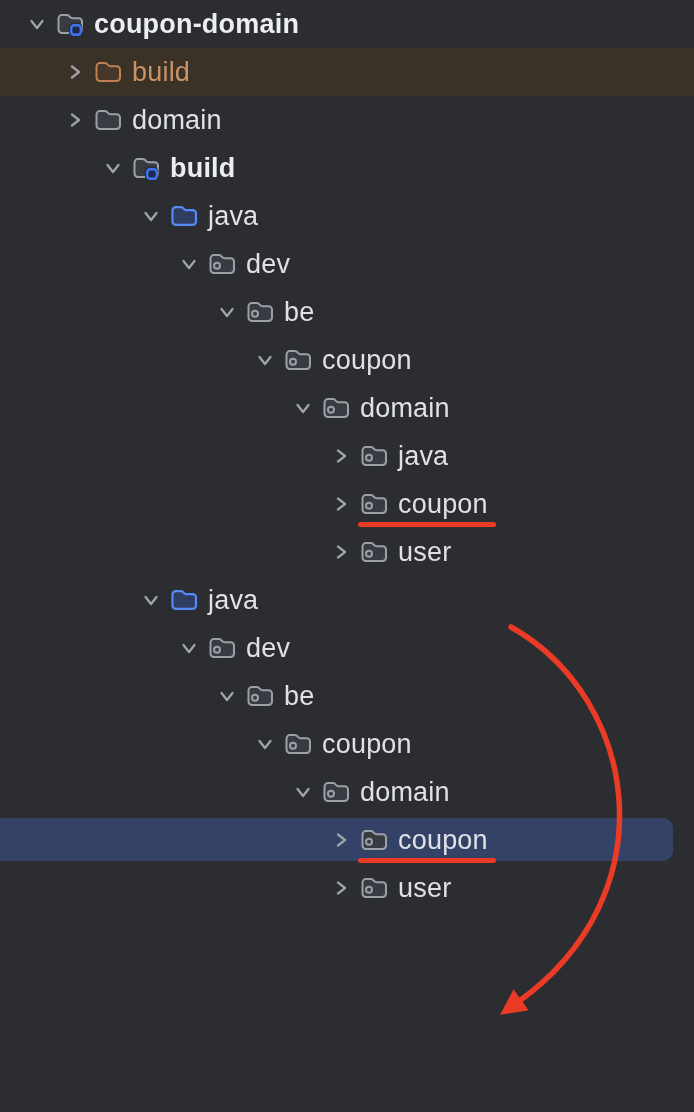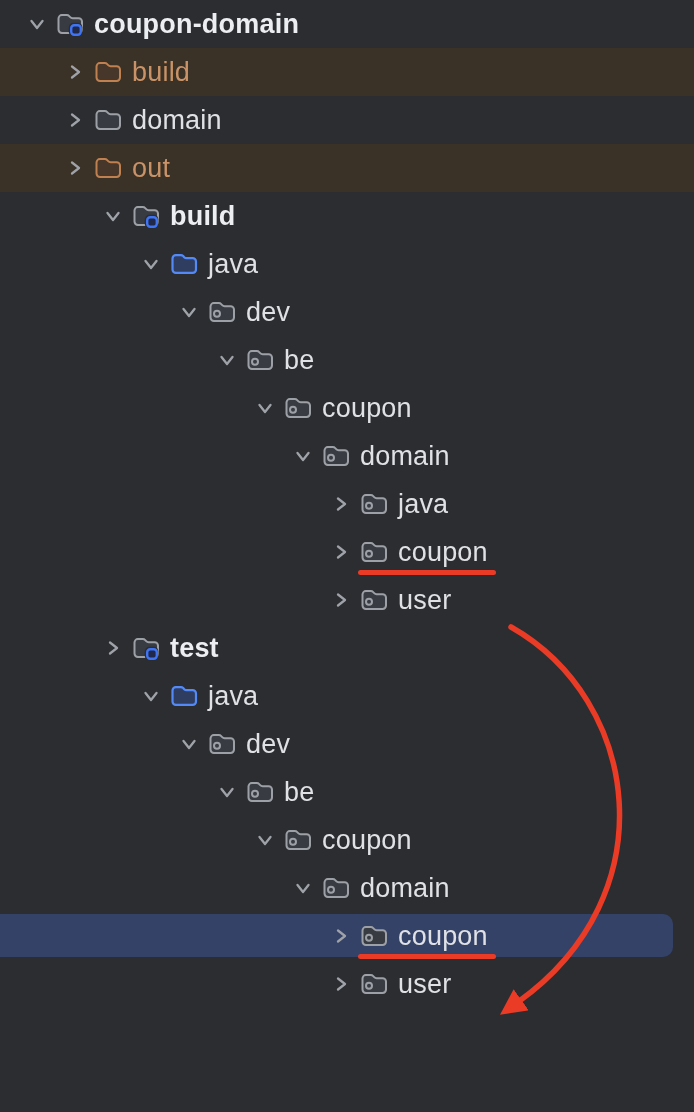--- a/index.html
+++ b/index.html
@@ -93,36 +93,20 @@
       </div>
       <div class="label-wrap">
         <span class="tree-icon">
           <svg width="28" height="28" viewBox="0 0 28 28">
             <path d="M2.5 8.5c0-1.9 1.5-3.4 3.4-3.4h4.9c0.9 0 1.8 0.36 2.4 1l1 1.04c0.64 0.64 1.5 1 2.4 1h6c1.9 0 3.4 1.5 3.4 3.4v8c0 1.9-1.5 3.4-3.4 3.4H5.9c-1.9 0-3.4-1.5-3.4-3.4z" fill="#383b41" stroke="#9da0a6" stroke-width="2"></path>
           </svg>
         </span>
         <span class="row-label">domain</span>
       </div>
     </div>
-    <div class="row excluded">
-      <div class="indent" style="width: 64px;"></div>
-      <div class="chevron">
-        <svg width="20" height="20" viewBox="0 0 20 20">
-          <polyline points="7,4.5 14,10 7,15.5" fill="none" stroke="#9fa2a8" stroke-width="2.3" stroke-linecap="round" stroke-linejoin="round"></polyline>
-        </svg>
-      </div>
-      <div class="label-wrap">
-        <span class="tree-icon">
-          <svg width="28" height="28" viewBox="0 0 28 28">
-            <path d="M2.5 8.5c0-1.9 1.5-3.4 3.4-3.4h4.9c0.9 0 1.8 0.36 2.4 1l1 1.04c0.64 0.64 1.5 1 2.4 1h6c1.9 0 3.4 1.5 3.4 3.4v8c0 1.9-1.5 3.4-3.4 3.4H5.9c-1.9 0-3.4-1.5-3.4-3.4z" fill="#46372a" stroke="#c0804f" stroke-width="2"></path>
-          </svg>
-        </span>
-        <span class="row-label">out</span>
-      </div>
-    </div>
     <div class="row bold">
       <div class="indent" style="width: 102px;"></div>
       <div class="chevron expanded">
         <svg width="20" height="20" viewBox="0 0 20 20">
           <polyline points="7,4.5 14,10 7,15.5" fill="none" stroke="#9fa2a8" stroke-width="2.3" stroke-linecap="round" stroke-linejoin="round"></polyline>
         </svg>
       </div>
       <div class="label-wrap">
         <span class="tree-icon">
           <svg width="28" height="28" viewBox="0 0 28 28">
@@ -261,38 +245,20 @@
         </svg>
       </div>
       <div class="label-wrap">
         <span class="tree-icon">
           <svg width="28" height="28" viewBox="0 0 28 28">
             <path d="M2.5 8.5c0-1.9 1.5-3.4 3.4-3.4h4.9c0.9 0 1.8 0.36 2.4 1l1 1.04c0.64 0.64 1.5 1 2.4 1h6c1.9 0 3.4 1.5 3.4 3.4v8c0 1.9-1.5 3.4-3.4 3.4H5.9c-1.9 0-3.4-1.5-3.4-3.4z" fill="#383b41" stroke="#9da0a6" stroke-width="2"></path>
             <circle cx="9" cy="15.8" r="3" fill="none" stroke="#9da0a6" stroke-width="2"></circle>
           </svg>
         </span>
         <span class="row-label">user</span>
-      </div>
-    </div>
-    <div class="row bold">
-      <div class="indent" style="width: 102px;"></div>
-      <div class="chevron">
-        <svg width="20" height="20" viewBox="0 0 20 20">
-          <polyline points="7,4.5 14,10 7,15.5" fill="none" stroke="#9fa2a8" stroke-width="2.3" stroke-linecap="round" stroke-linejoin="round"></polyline>
-        </svg>
-      </div>
-      <div class="label-wrap">
-        <span class="tree-icon">
-          <svg width="28" height="28" viewBox="0 0 28 28">
-            <path d="M2.5 8.5c0-1.9 1.5-3.4 3.4-3.4h4.9c0.9 0 1.8 0.36 2.4 1l1 1.04c0.64 0.64 1.5 1 2.4 1h6c1.9 0 3.4 1.5 3.4 3.4v8c0 1.9-1.5 3.4-3.4 3.4H5.9c-1.9 0-3.4-1.5-3.4-3.4z" fill="#383b41" stroke="#9da0a6" stroke-width="2"></path>
-            <rect x="12.8" y="12.8" width="13.6" height="13.6" rx="4.6" fill="#2b2d30"></rect>
-            <rect x="15.2" y="15.2" width="9.6" height="9.6" rx="3" fill="#20294a" stroke="#3f74f5" stroke-width="2.4"></rect>
-          </svg>
-        </span>
-        <span class="row-label">test</span>
       </div>
     </div>
     <div class="row">
       <div class="indent" style="width: 140px;"></div>
       <div class="chevron expanded">
         <svg width="20" height="20" viewBox="0 0 20 20">
           <polyline points="7,4.5 14,10 7,15.5" fill="none" stroke="#9fa2a8" stroke-width="2.3" stroke-linecap="round" stroke-linejoin="round"></polyline>
         </svg>
       </div>
       <div class="label-wrap">

